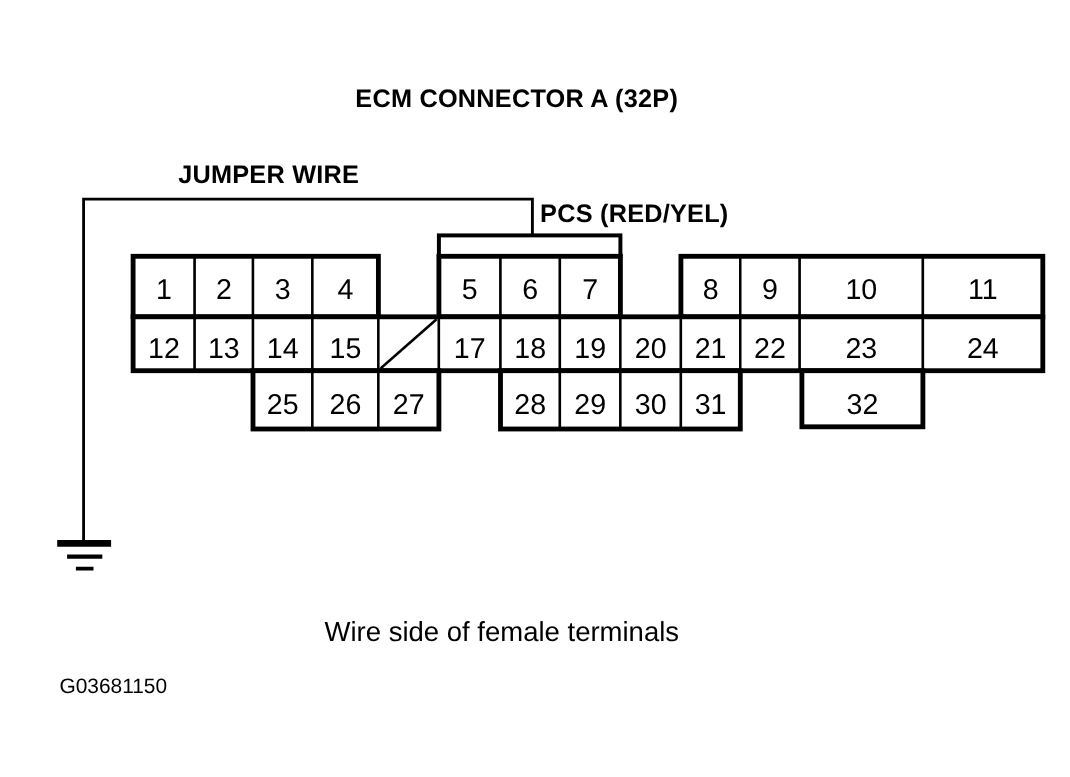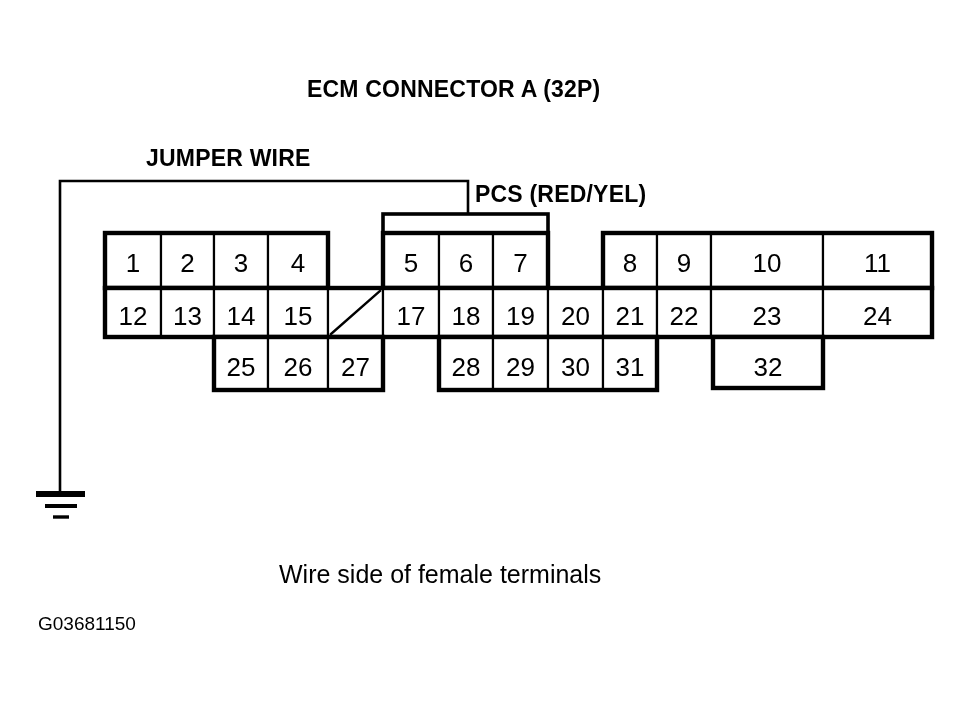--- a/index.html
+++ b/index.html
@@ -10,21 +10,21 @@
   body {
     width: 973px;
     height: 706px;
     font-family: "Liberation Sans", sans-serif;
     color: #000000;
     position: relative;
     overflow: hidden;
   }
   #diagram-root {
     position: absolute;
-    left: 0;
+    left: 16px;
     top: 0;
     width: 863px;
     height: 706px;
   }
   .title-text {
     font-family: "Liberation Sans", sans-serif;
     font-weight: bold;
     font-size: 23px;
     letter-spacing: 0.2px;
   }

